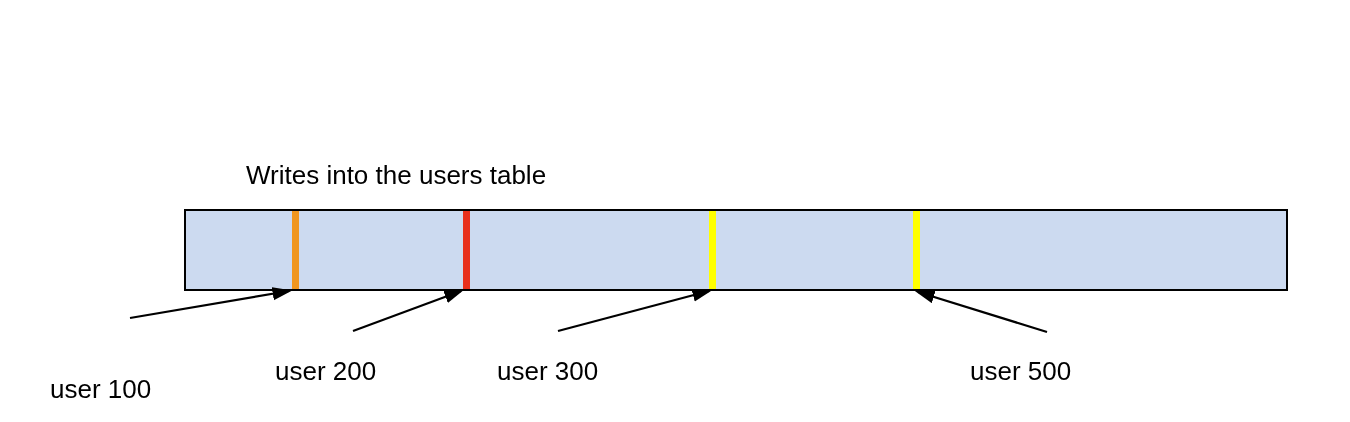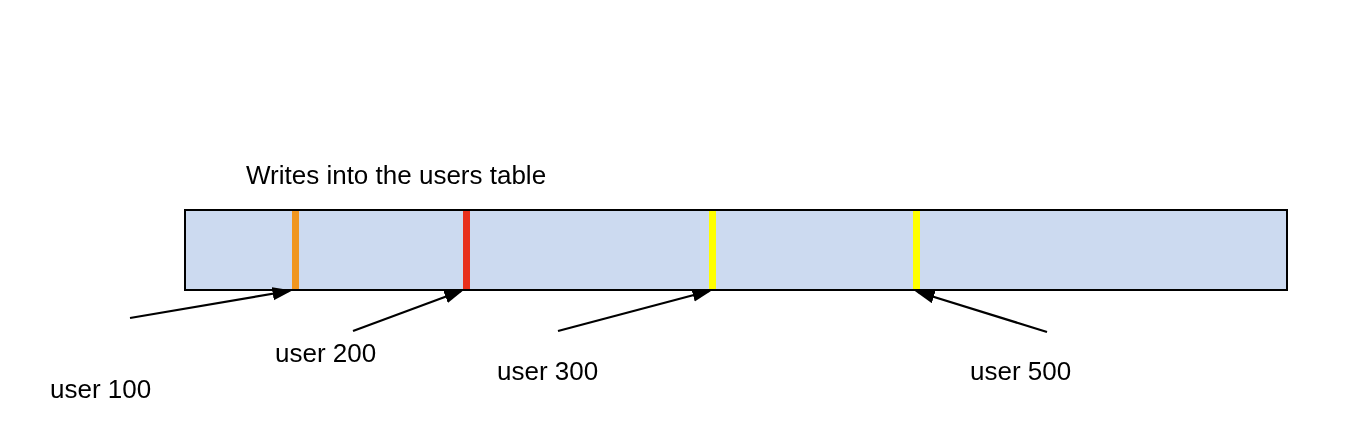--- a/index.html
+++ b/index.html
@@ -102,21 +102,21 @@
   <div class="chart-title">Writes into the users table</div>
 
   <div class="bar-outer" id="bar-outer" style="background: rgb(204, 218, 240); border-color: rgb(0, 0, 0);">
       <div class="bar-marker" style="background: rgb(240, 150, 30); left: 9.6%;"></div>
       <div class="bar-marker" style="background: rgb(232, 48, 28); left: 25.2%;"></div>
       <div class="bar-marker" style="background: rgb(255, 255, 0); left: 47.5%;"></div>
       <div class="bar-marker" style="background: rgb(255, 255, 0); left: 66.1%;"></div>
     </div>
 
   <div class="callout-label" style="left:50px;top:344px;margin-top:32px;">user 100</div>
-  <div class="callout-label" style="left:275px;top:340px;">user 200</div>
+  <div class="callout-label" style="left:275px;top:358px;">user 200</div>
   <div class="callout-label" style="left:497px;top:358px;">user 300</div>
   <div class="callout-label" style="left:970px;top:358px;">user 500</div>
 
   <svg id="arrows" viewBox="0 0 1350 422">
     <defs>
       <marker id="arrowhead" markerWidth="9" markerHeight="9" refX="7.5" refY="3" orient="auto" markerUnits="strokeWidth">
         <path d="M0,0 L9,3 L0,6 z" fill="#000000"></path>
       </marker>
     </defs>
     <g id="arrow-lines" stroke="#000000" stroke-width="2.2" fill="none">

